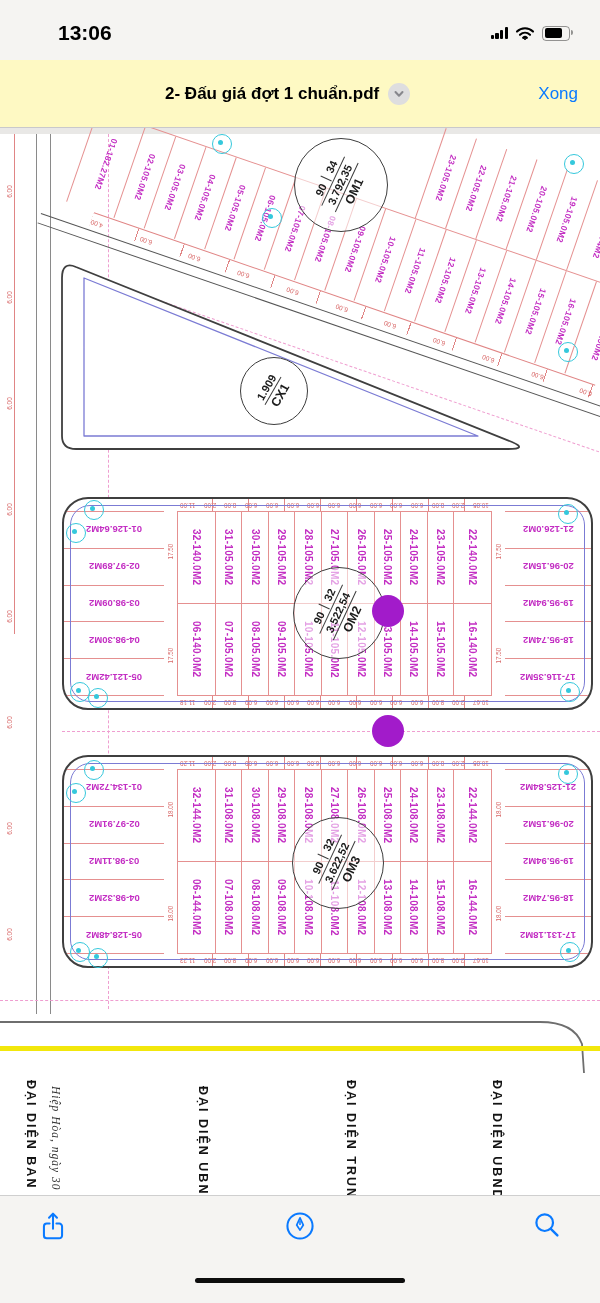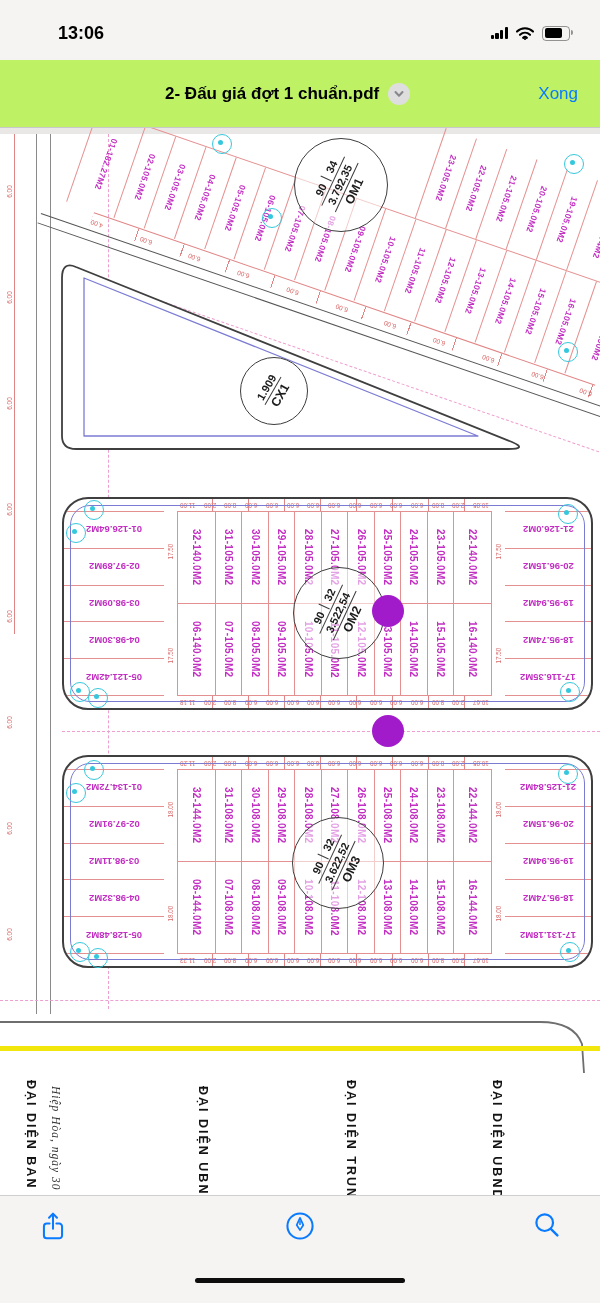--- a/index.html
+++ b/index.html
@@ -1,29 +1,29 @@
 <!DOCTYPE html>
 <html><head>
 <meta charset="utf-8">
 <style>
   html,body{margin:0;padding:0;background:#fff;}
   .phone{position:relative;width:600px;height:1303px;overflow:hidden;background:#fff;
          font-family:"Liberation Sans",sans-serif;-webkit-font-smoothing:antialiased;}
   
   .statusbar{position:absolute;top:0;left:0;width:600px;height:60px;background:#f5f4f2;
              display:flex;align-items:center;justify-content:space-between;padding:6px 30px 0 58px;box-sizing:border-box;}
-  .time{font-size:18px;font-weight:700;color:#000;}
+  .time{font-size:21px;font-weight:700;color:#000;}
   .sicons{display:flex;align-items:center;gap:7px;}
   .bars{display:flex;align-items:flex-end;gap:1.5px;height:12px;}
   .bars i{display:block;width:3.2px;background:#000;border-radius:1px;}
   .battery{position:relative;width:26px;height:13px;border:1.1px solid rgba(0,0,0,.4);border-radius:4px;}
   .battery b{position:absolute;left:1.5px;top:1.5px;bottom:1.5px;width:17px;background:#000;border-radius:2px;}
   .battery:after{content:"";position:absolute;right:-4px;top:3.5px;width:2.2px;height:5px;background:rgba(0,0,0,.4);border-radius:0 2px 2px 0;}
   
-  .navbar{position:absolute;top:60px;left:0;width:600px;height:68px;background:#bef264;
+  .navbar{position:absolute;top:60px;left:0;width:600px;height:68px;background:#fef9c3;
           border-bottom:1px solid #c9c9cb;display:flex;align-items:center;box-sizing:border-box;padding:0 18px;}
   .nav-center{flex:1;display:flex;align-items:center;justify-content:center;gap:9px;min-width:0;}
   .navtitle{font-size:17px;font-weight:700;color:#000;white-space:nowrap;}
   .chev{width:22px;height:22px;border-radius:50%;background:#dededf;display:flex;align-items:center;justify-content:center;flex:0 0 auto;}
   .done{background:none;border:none;font-size:17px;color:#0a7aff;font-family:inherit;padding:0 4px;margin-left:39px;}
   
   .viewport{position:absolute;top:128px;left:0;width:600px;height:1067px;background:#fff;overflow:hidden;}
   .topshade{position:absolute;top:0;left:0;width:600px;height:6px;background:#e9e8e6;}
   .vline{position:absolute;top:6px;height:880px;width:0;border-left:1.3px solid #8a8a8a;}
   .tickline{position:absolute;left:14px;top:6px;height:500px;width:0;border-left:1px solid #e08585;}

